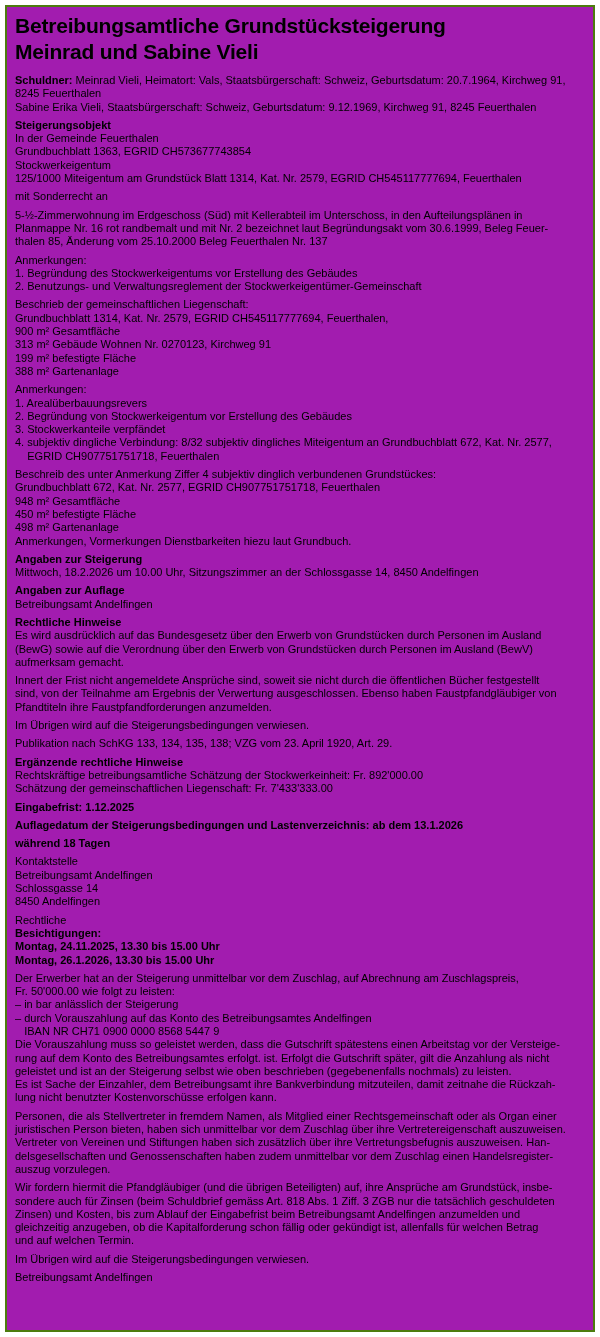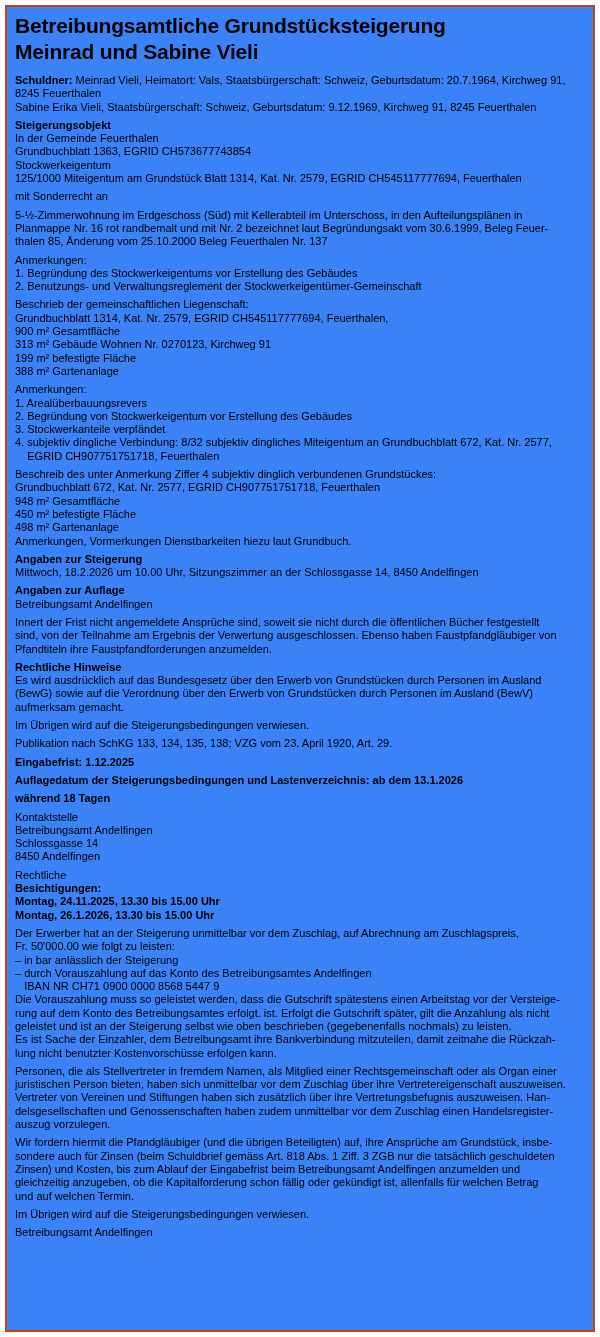--- a/index.html
+++ b/index.html
@@ -10,25 +10,25 @@
   body {
     width: 600px;
     height: 1337px;
     position: relative;
     font-family: "Liberation Sans", sans-serif;
     color: #000000;
   }
   .sheet {
     position: absolute;
     top: 5px; left: 5px; right: 5px; bottom: 5px;
-    border: 2px solid #c2410c;
+    border: 2px solid #4d7c0f;
     box-sizing: border-box;
     padding: 4px 8px 4px 8px;
     overflow: hidden;
-    background: #3b82f6;
+    background: #a21caf;
   }
   h1.doc-title {
     font-size: 21px;
     line-height: 26px;
     font-weight: bold;
     margin: 2px 0 9px 0;
     white-space: pre-line;
     letter-spacing: -0.2px;
   }
   .para {
@@ -90,33 +90,36 @@
 450 m² befestigte Fläche
 498 m² Gartenanlage
 Anmerkungen, Vormerkungen Dienstbarkeiten hiezu laut Grundbuch.</div>
 
   <div class="para"><span class="b">Angaben zur Steigerung
 </span><span>Mittwoch, 18.2.2026 um 10.00 Uhr, Sitzungszimmer an der Schlossgasse 14, 8450 Andelfingen</span></div>
 
   <div class="para"><span class="b">Angaben zur Auflage
 </span><span>Betreibungsamt Andelfingen</span></div>
 
-  <div class="para">Innert der Frist nicht angemeldete Ansprüche sind, soweit sie nicht durch die öffentlichen Bücher festgestellt
-sind, von der Teilnahme am Ergebnis der Verwertung ausgeschlossen. Ebenso haben Faustpfandgläubiger von
-Pfandtiteln ihre Faustpfandforderungen anzumelden.</div>
-
   <div class="para"><span class="b">Rechtliche Hinweise
 </span><span>Es wird ausdrücklich auf das Bundesgesetz über den Erwerb von Grundstücken durch Personen im Ausland
 (BewG) sowie auf die Verordnung über den Erwerb von Grundstücken durch Personen im Ausland (BewV)
 aufmerksam gemacht.</span></div>
 
+  <div class="para">Innert der Frist nicht angemeldete Ansprüche sind, soweit sie nicht durch die öffentlichen Bücher festgestellt
+sind, von der Teilnahme am Ergebnis der Verwertung ausgeschlossen. Ebenso haben Faustpfandgläubiger von
+Pfandtiteln ihre Faustpfandforderungen anzumelden.</div>
+
   <div class="para">Im Übrigen wird auf die Steigerungsbedingungen verwiesen.</div>
 
   <div class="para">Publikation nach SchKG 133, 134, 135, 138; VZG vom 23. April 1920, Art. 29.</div>
 
+  <div class="para"><span class="b">Ergänzende rechtliche Hinweise
+</span><span>Rechtskräftige betreibungsamtliche Schätzung der Stockwerkeinheit: Fr. 892'000.00
+Schätzung der gemeinschaftlichen Liegenschaft: Fr. 7'433'333.00</span></div>
 
   <div class="para b">Eingabefrist: 1.12.2025</div>
 
   <div class="para b">Auflagedatum der Steigerungsbedingungen und Lastenverzeichnis: ab dem 13.1.2026</div>
 
   <div class="para b">während 18 Tagen</div>
 
   <div class="para">Kontaktstelle
 Betreibungsamt Andelfingen
 Schlossgasse 14

